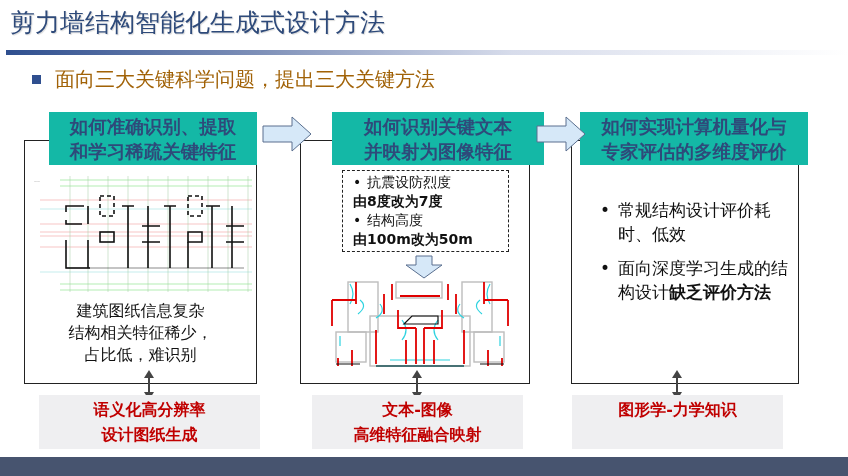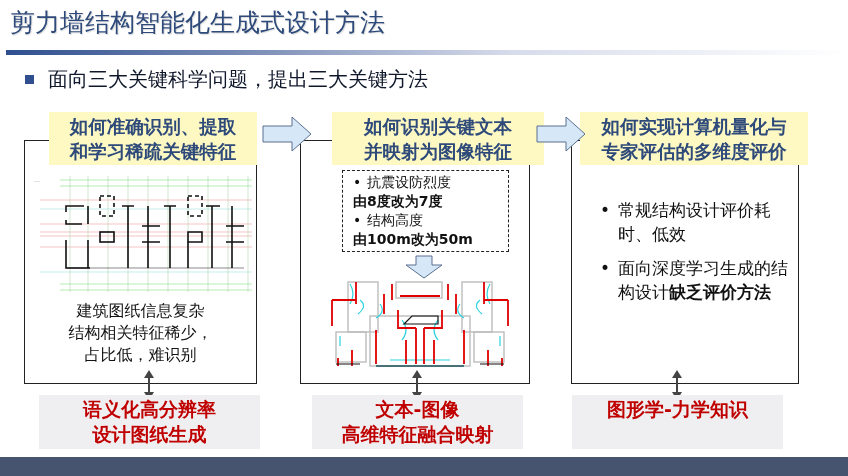--- a/index.html
+++ b/index.html
@@ -10,37 +10,37 @@
     position: absolute; left: 10px; top: 6px;
     font-size: 25px; color: #2e4a7a; letter-spacing: 0px;
     text-shadow: 1px 1px 1px rgba(0,0,0,0.15);
     white-space: nowrap;
   }
   .title-bar {
     position: absolute; left: 6px; top: 50px; width: 842px; height: 5px;
     background: linear-gradient(to right, #2f4f8f 0%, #7e90b8 30%, #d7dceb 60%, #ffffff 100%);
   }
   .subtitle {
-    position: absolute; left: 25px; top: 66px;
+    position: absolute; left: 32px; top: 66px;
     display: flex; align-items: center;
-    font-size: 20px; color: #0f172a; white-space: nowrap;
+    font-size: 20px; color: #a16207; white-space: nowrap;
   }
   .subtitle .bullet {
     width: 9px; height: 9px; background: #2f4f8f; margin-right: 14px;
   }
 
   .panel {
     position: absolute; border: 1.5px solid #222; background: #fff;
   }
   .p1 { left: 24px; top: 140px; width: 233px; height: 244px; }
   .p2 { left: 300px; top: 140px; width: 230px; height: 244px; }
   .p3 { left: 571px; top: 140px; width: 228px; height: 244px; }
 
   .qbox {
-    position: absolute; background: #fef9c3;
+    position: absolute; background: #14b8a6;
     color: #2e4a7a; font-weight: bold; font-size: 18.5px; line-height: 25px;
     text-align: center; white-space: nowrap;
   }
   .q1 { left: 49px; top: 112px; width: 208px; height: 53px; padding-top: 2px; }
   .q2 { left: 332px; top: 112px; width: 212px; height: 53px; padding-top: 2px; }
   .q3 { left: 580px; top: 112px; width: 228px; height: 53px; padding-top: 2px; }
 
   .flow-arrow { position: absolute; }
   .fa1 { left: 262px; top: 116px; width: 50px; height: 36px; }
   .fa2 { left: 536px; top: 116px; width: 50px; height: 36px; }
@@ -77,21 +77,21 @@
   .p3-text .dot { width: 18px; flex: none; text-align: left; }
   .p3-text b { font-weight: bold; }
 
   .vconn { position: absolute; width: 12px; height: 30px; }
   .vc1 { left: 143px; top: 370px; }
   .vc2 { left: 411px; top: 370px; }
   .vc3 { left: 671px; top: 370px; }
 
   .abox {
     position: absolute; background: #efeff1; color: #c00000;
-    font-weight: bold; font-size: 19px; line-height: 25px;
+    font-weight: bold; font-size: 16px; line-height: 25px;
     text-align: center; white-space: nowrap;
   }
   .a1 { left: 39px; top: 395px; width: 221px; height: 54px; padding-top: 2px; }
   .a2 { left: 312px; top: 395px; width: 211px; height: 54px; padding-top: 2px; }
   .a3 { left: 572px; top: 395px; width: 211px; height: 54px; padding-top: 2px; }
 
   .footer-bar {
     position: absolute; left: 0; top: 457px; width: 848px; height: 19px;
     background: #47546f;
   }

